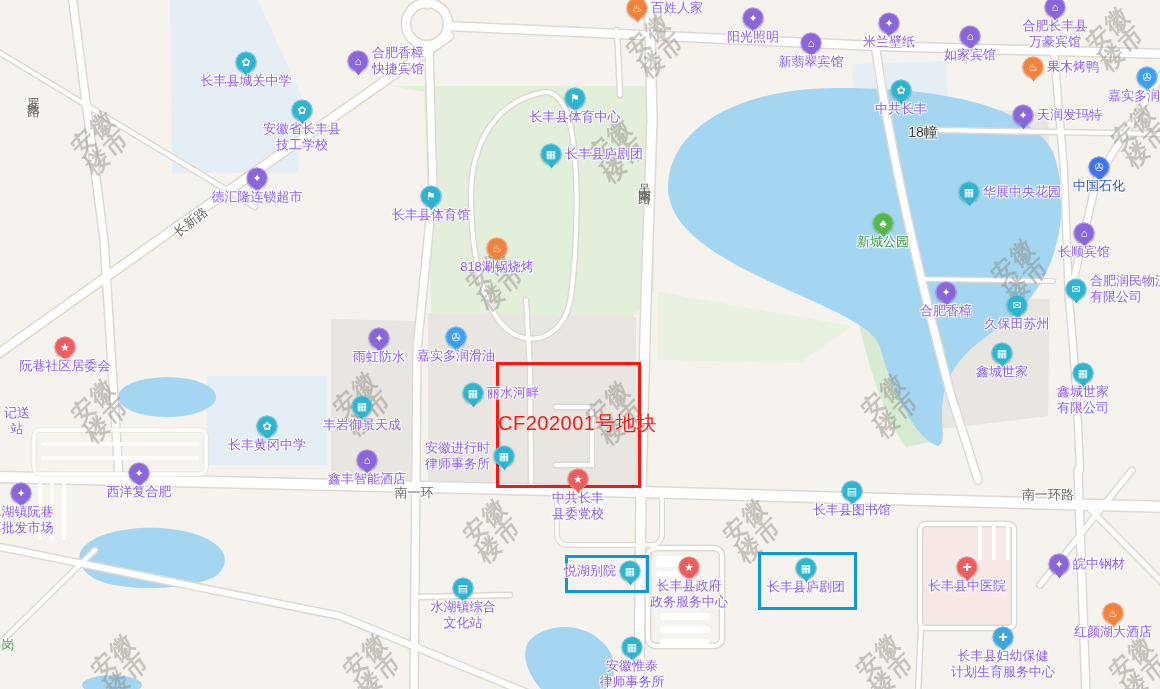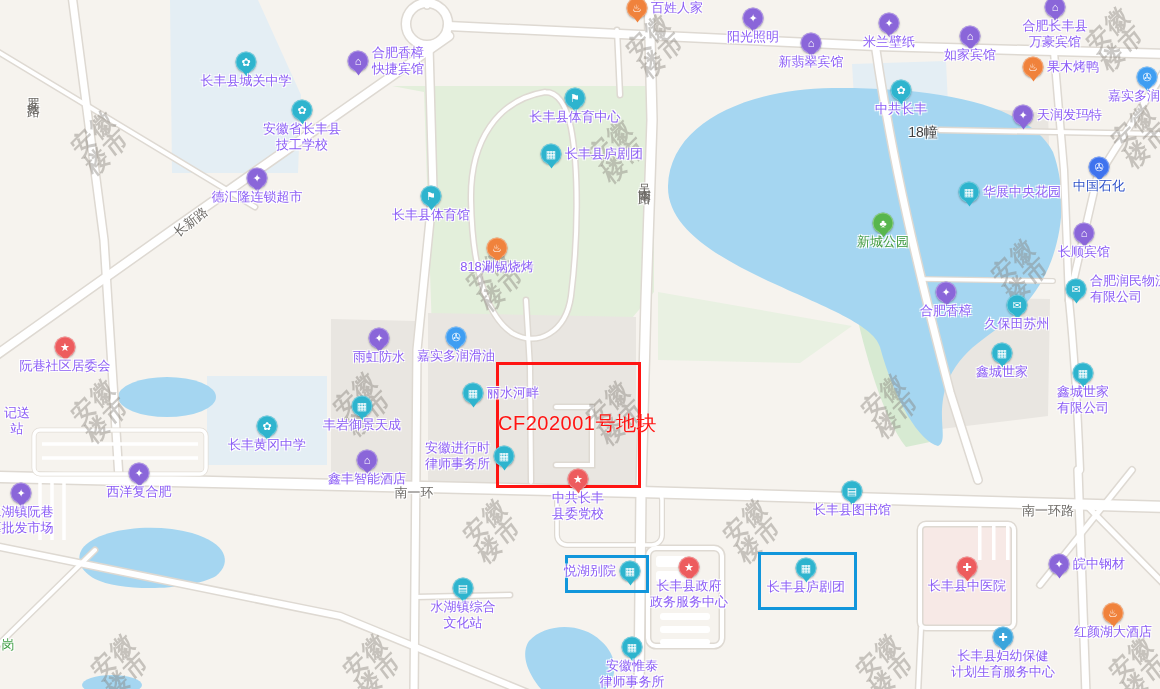--- a/index.html
+++ b/index.html
@@ -207,21 +207,21 @@
       <div>楼市</div>
     </div>
     <div class="wm" style="left: 1138px; top: 667px;">
       <div>安徽</div>
       <div>楼市</div>
     </div>
     <div class="rlabel vertical" style="left: 33px; top: 93px; transform: translate(-50%, -50%);">罗塘路</div>
     <div class="rlabel" style="left: 191px; top: 222px; transform: translate(-50%, -50%) rotate(-38deg);">长新路</div>
     <div class="rlabel vertical" style="left: 644px; top: 179px; transform: translate(-50%, -50%);">吴山南路</div>
     <div class="rlabel" style="left: 414px; top: 493px; transform: translate(-50%, -50%);">南一环</div>
-    <div class="rlabel" style="left: 1048px; top: 511px; transform: translate(-50%, -50%);">南一环路</div>
+    <div class="rlabel" style="left: 1048px; top: 495px; transform: translate(-50%, -50%);">南一环路</div>
     <div class="box" style="left: 496px; top: 362px; width: 139px; height: 120px; border-color: rgb(255, 20, 18);"></div>
     <div class="box" style="left: 565px; top: 555px; width: 78px; height: 32px; border-color: rgb(18, 150, 219);"></div>
     <div class="box" style="left: 758px; top: 552px; width: 93px; height: 52px; border-color: rgb(18, 150, 219);"></div>
     <div class="marker" style="left: 246px; top: 62px;">
       <div class="pin" style="--c: #2eb4ce;">
         <span class="g">✿</span>
       </div>
       <div class="lbl below">
         <div>长丰县城关中学</div>
       </div>

